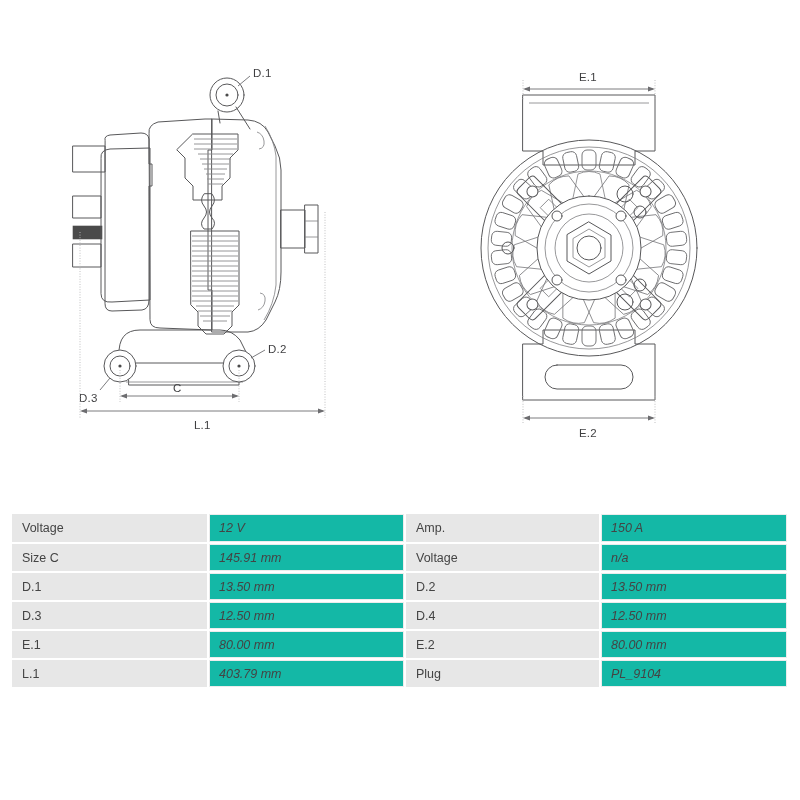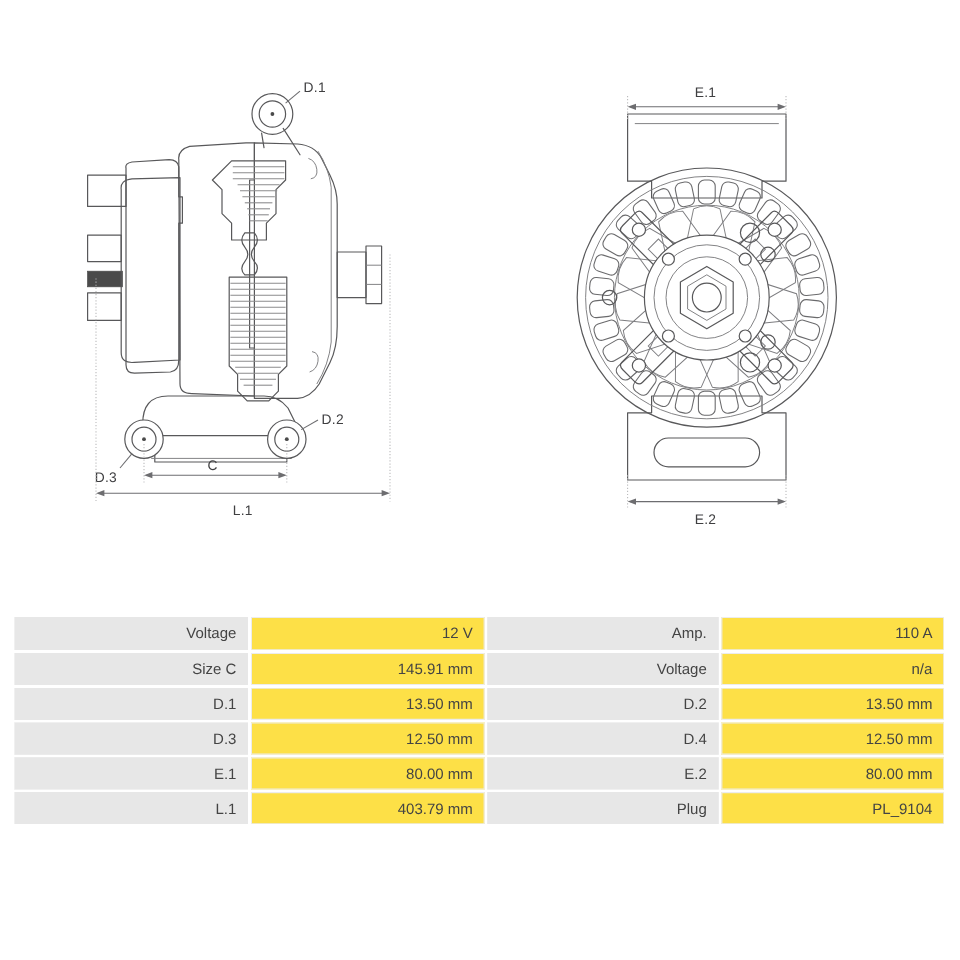--- a/index.html
+++ b/index.html
@@ -89,35 +89,35 @@
     left: 12px;
     top: 514px;
     width: 776px;
     border-collapse: collapse;
     table-layout: fixed;
     font-size: 12.5px;
   }
   #spec-table tr { height: 29px; }
   #spec-table td {
     padding: 0 10px;
-    text-align: right;
     vertical-align: middle;
     border-bottom: 2px solid #ffffff;
     white-space: nowrap;
     overflow: hidden;
     color: #444444;
   }
   #spec-table td.lbl {
     background: #e7e7e7;
     border-right: 2px solid #ffffff;
   }
   #spec-table td.val {
-    background: #fde047;
+    background: #14b8a6;
     border-right: 2px solid #ffffff;
     box-shadow: inset 0 0 0 1px #ececec;
+    font-style: italic;
   }
   #spec-table col.c1 { width: 196px; }
   #spec-table col.c2 { width: 197px; }
   #spec-table col.c3 { width: 195px; }
   #spec-table col.c4 { width: 188px; }
 </style>
 </head>
 <body>
 
 <div id="page">
@@ -446,21 +446,21 @@
       <col class="c1">
         <col class="c2">
         <col class="c3">
         <col class="c4">
     </colgroup>
     <tbody>
       <tr>
         <td class="lbl">Voltage</td>
         <td class="val">12 V</td>
         <td class="lbl">Amp.</td>
-        <td class="val">110 A</td>
+        <td class="val">150 A</td>
       </tr>
       <tr>
         <td class="lbl">Size C</td>
         <td class="val">145.91 mm</td>
         <td class="lbl">Voltage</td>
         <td class="val">n/a</td>
       </tr>
       <tr>
         <td class="lbl">D.1</td>
         <td class="val">13.50 mm</td>

